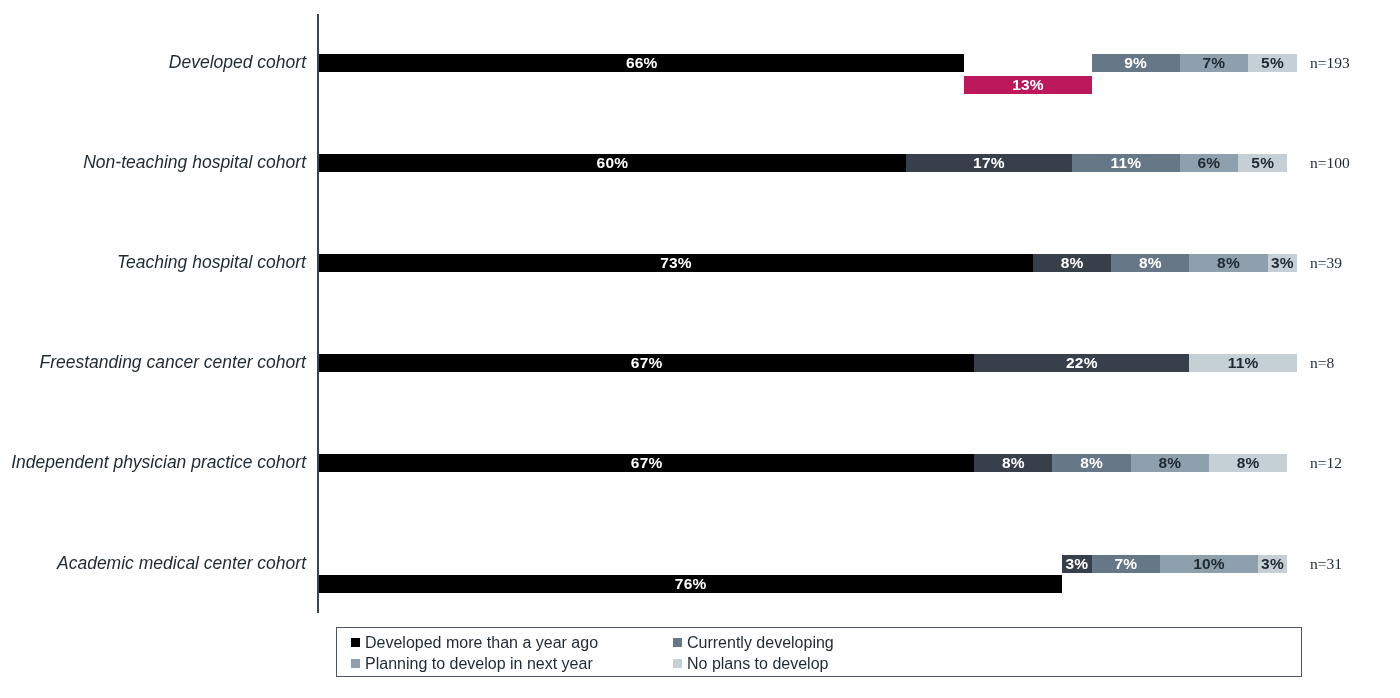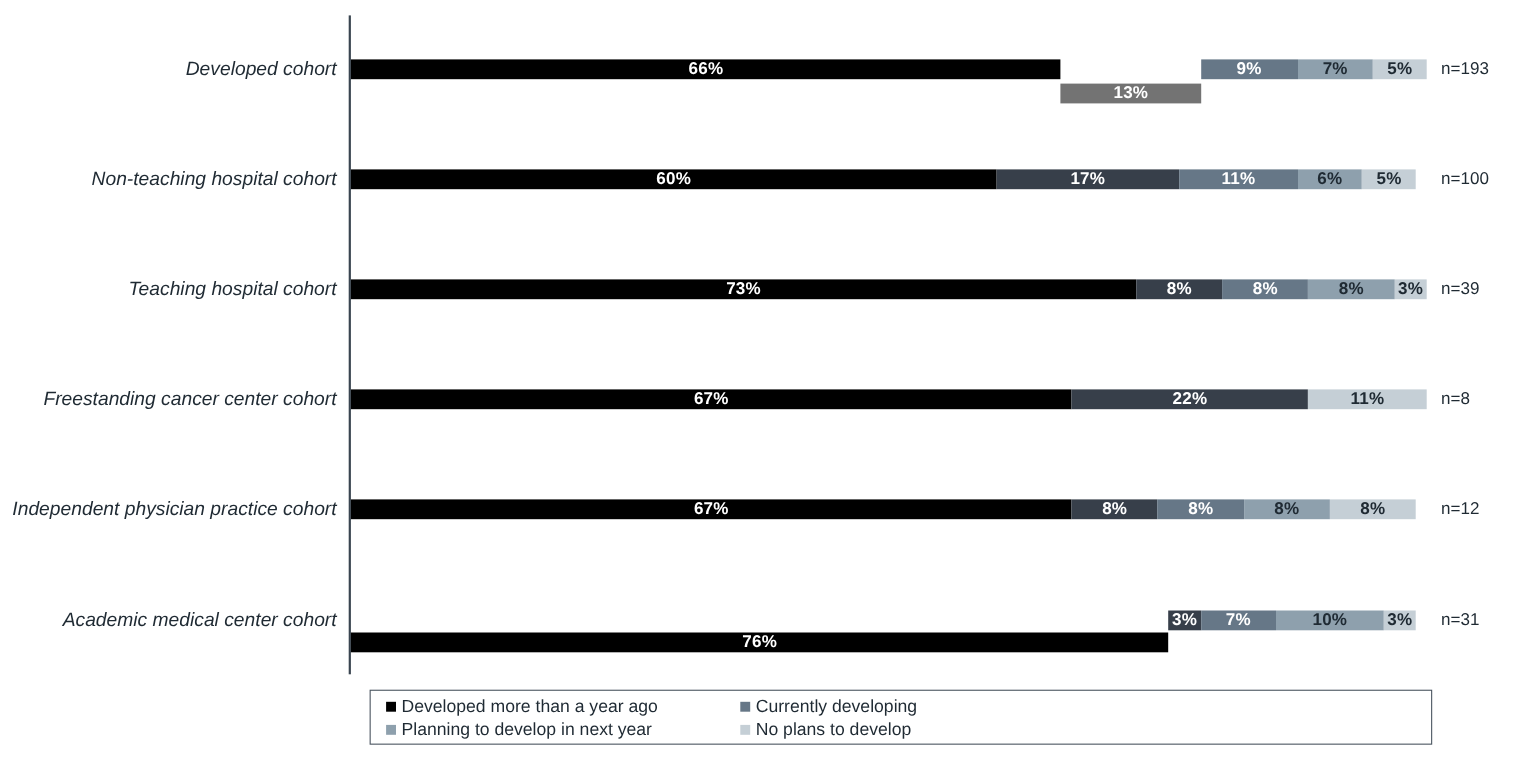--- a/index.html
+++ b/index.html
@@ -84,20 +84,21 @@
 
   .n-label {
     position: absolute;
     left: 1310px;
     top: 50%;
     transform: translateY(-50%);
     font-size: 15.5px;
     color: #1f2a33;
     white-space: nowrap;
     line-height: 1;
+    font-family: Liberation Serif, serif;
   }
 
   
   .legend-box {
     position: absolute;
     left: 336px;
     top: 627px;
     width: 966px;
     height: 50px;
     border: 1.5px solid #4a5560;
@@ -130,21 +131,21 @@
 
 <div id="chart-root">
 
   <div class="plot-area">
     <div class="axis-line"></div>
     <div id="bars">
         <div class="bar-row" style="top: 32px;">
           <div class="cat-label">Developed cohort</div>
           <div class="bar-track">
             <div class="seg on-dark" style="width: 66%; background: rgb(0, 0, 0);">66%</div>
-            <div class="seg on-dark" style="width: 13%; background: #737373; margin-top: 44px;">13%</div>
+            <div class="seg on-dark" style="width: 13%; background: #be185d; margin-top: 44px;">13%</div>
             <div class="seg on-dark" style="width: 9%; background: rgb(102, 119, 135);">9%</div>
             <div class="seg on-light" style="width: 7%; background: rgb(142, 160, 173);">7%</div>
             <div class="seg on-light" style="width: 5%; background: rgb(197, 207, 214);">5%</div>
           </div>
           <div class="n-label">n=193</div>
         </div>
         <div class="bar-row" style="top: 132px;">
           <div class="cat-label">Non-teaching hospital cohort</div>
           <div class="bar-track">
             <div class="seg on-dark" style="width: 60%; background: rgb(0, 0, 0);">60%</div>

